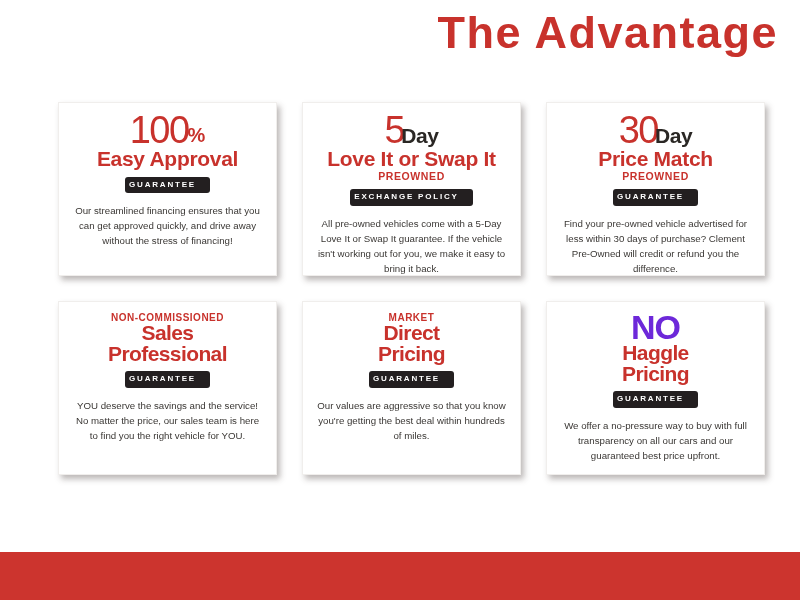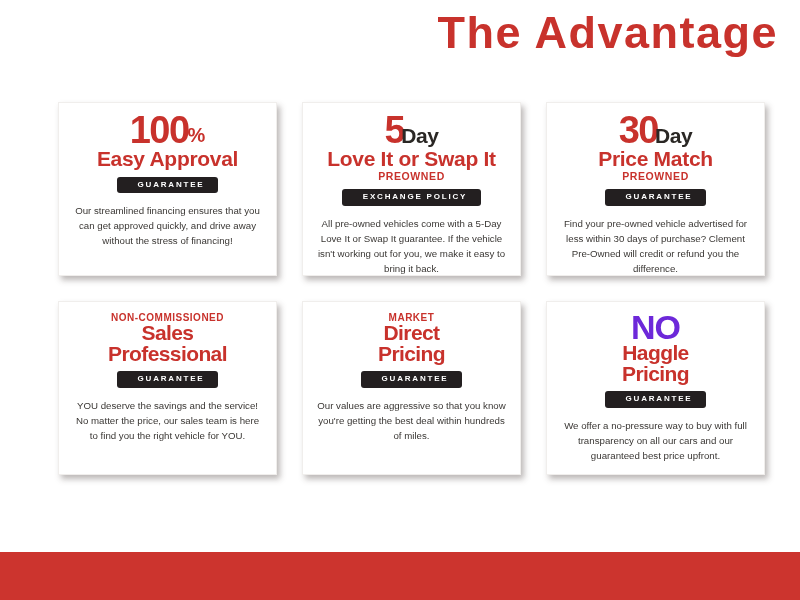--- a/index.html
+++ b/index.html
@@ -70,21 +70,21 @@
 
   .hl-row {
     display: flex;
     align-items: baseline;
     justify-content: center;
     line-height: 0.95;
   }
 
   .big-num {
     font-size: 38px;
-    font-weight: bold;
+    font-weight: normal;
     color: #C8322C;
     letter-spacing: -1.5px;
     line-height: 0.9;
   }
   .pct {
     font-size: 20px;
     font-weight: bold;
     color: #C8322C;
     line-height: 1;
     margin-left: -1px;
@@ -139,21 +139,21 @@
     line-height: 0.92;
   }
 
   
   .badge {
     background: #231F20;
     color: #ffffff;
     font-size: 8px;
     font-weight: bold;
     letter-spacing: 1.8px;
-    padding: 3px 14px 3px 21px;
+    padding: 3px 14px 3px 4px;
     border-radius: 3px;
     margin-top: 7px;
     white-space: nowrap;
     line-height: 1.3;
   }
 
   
   .body-copy {
     font-size: 9.7px;
     color: #3a3734;

